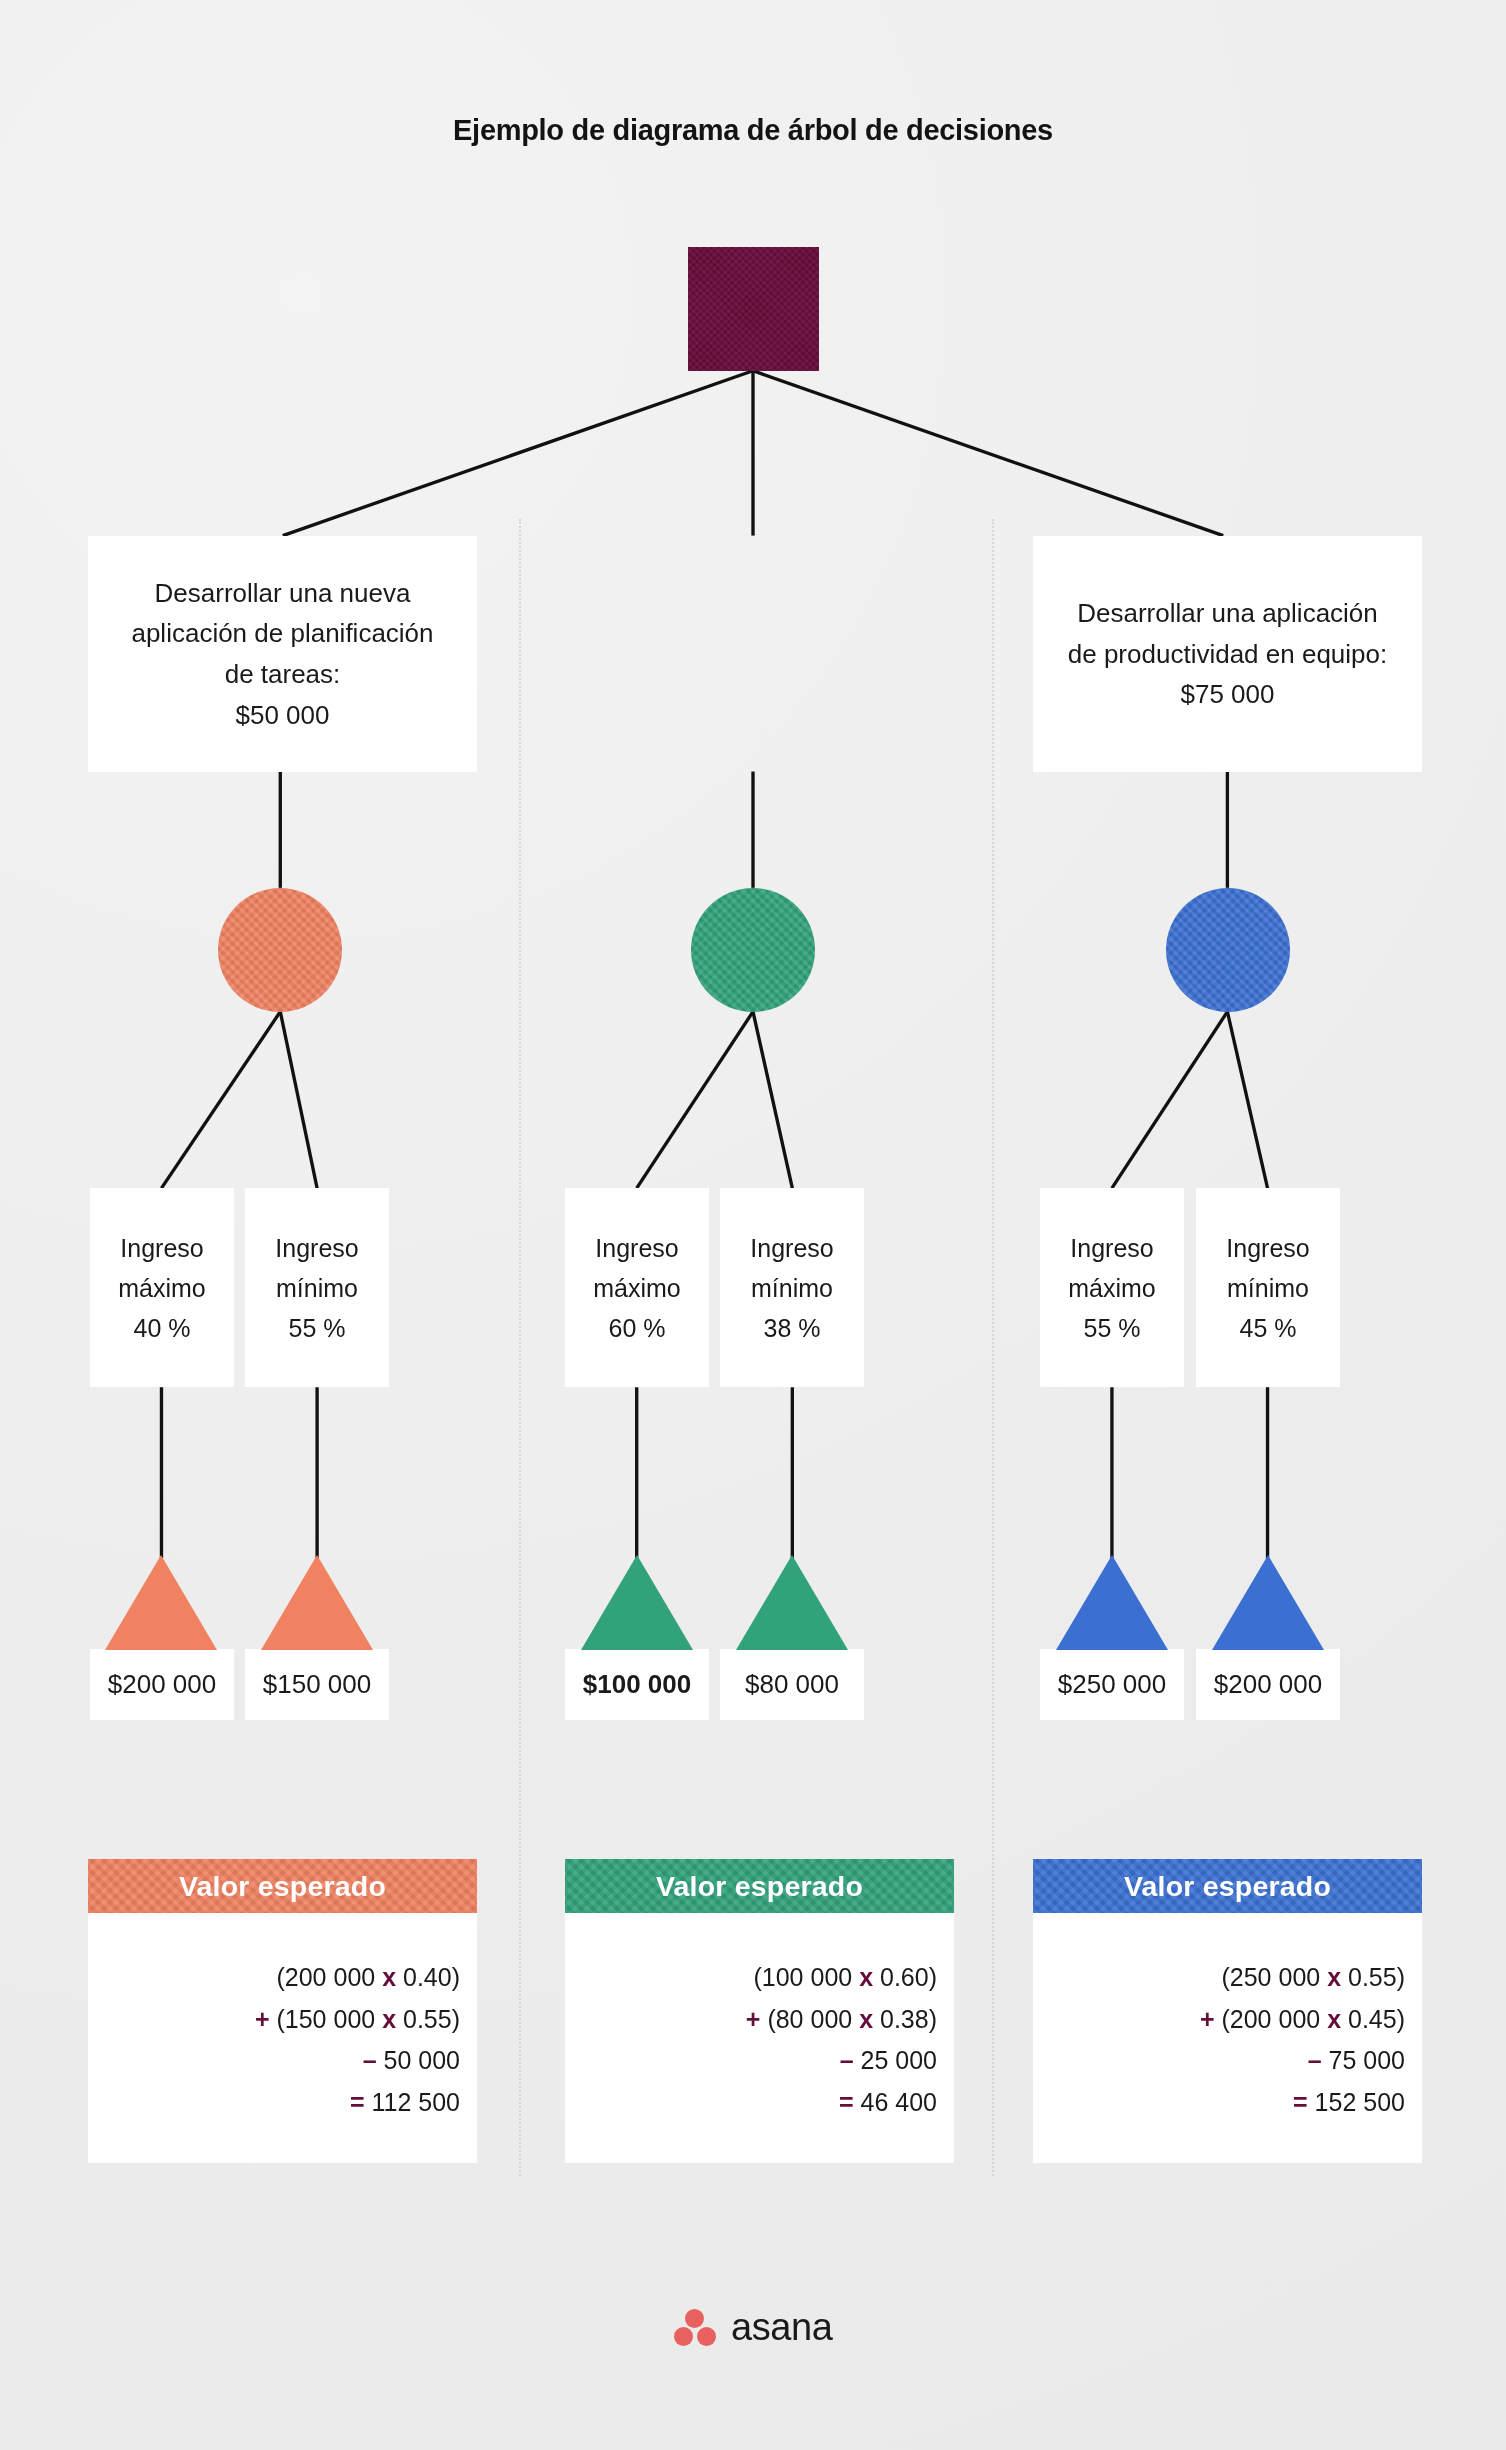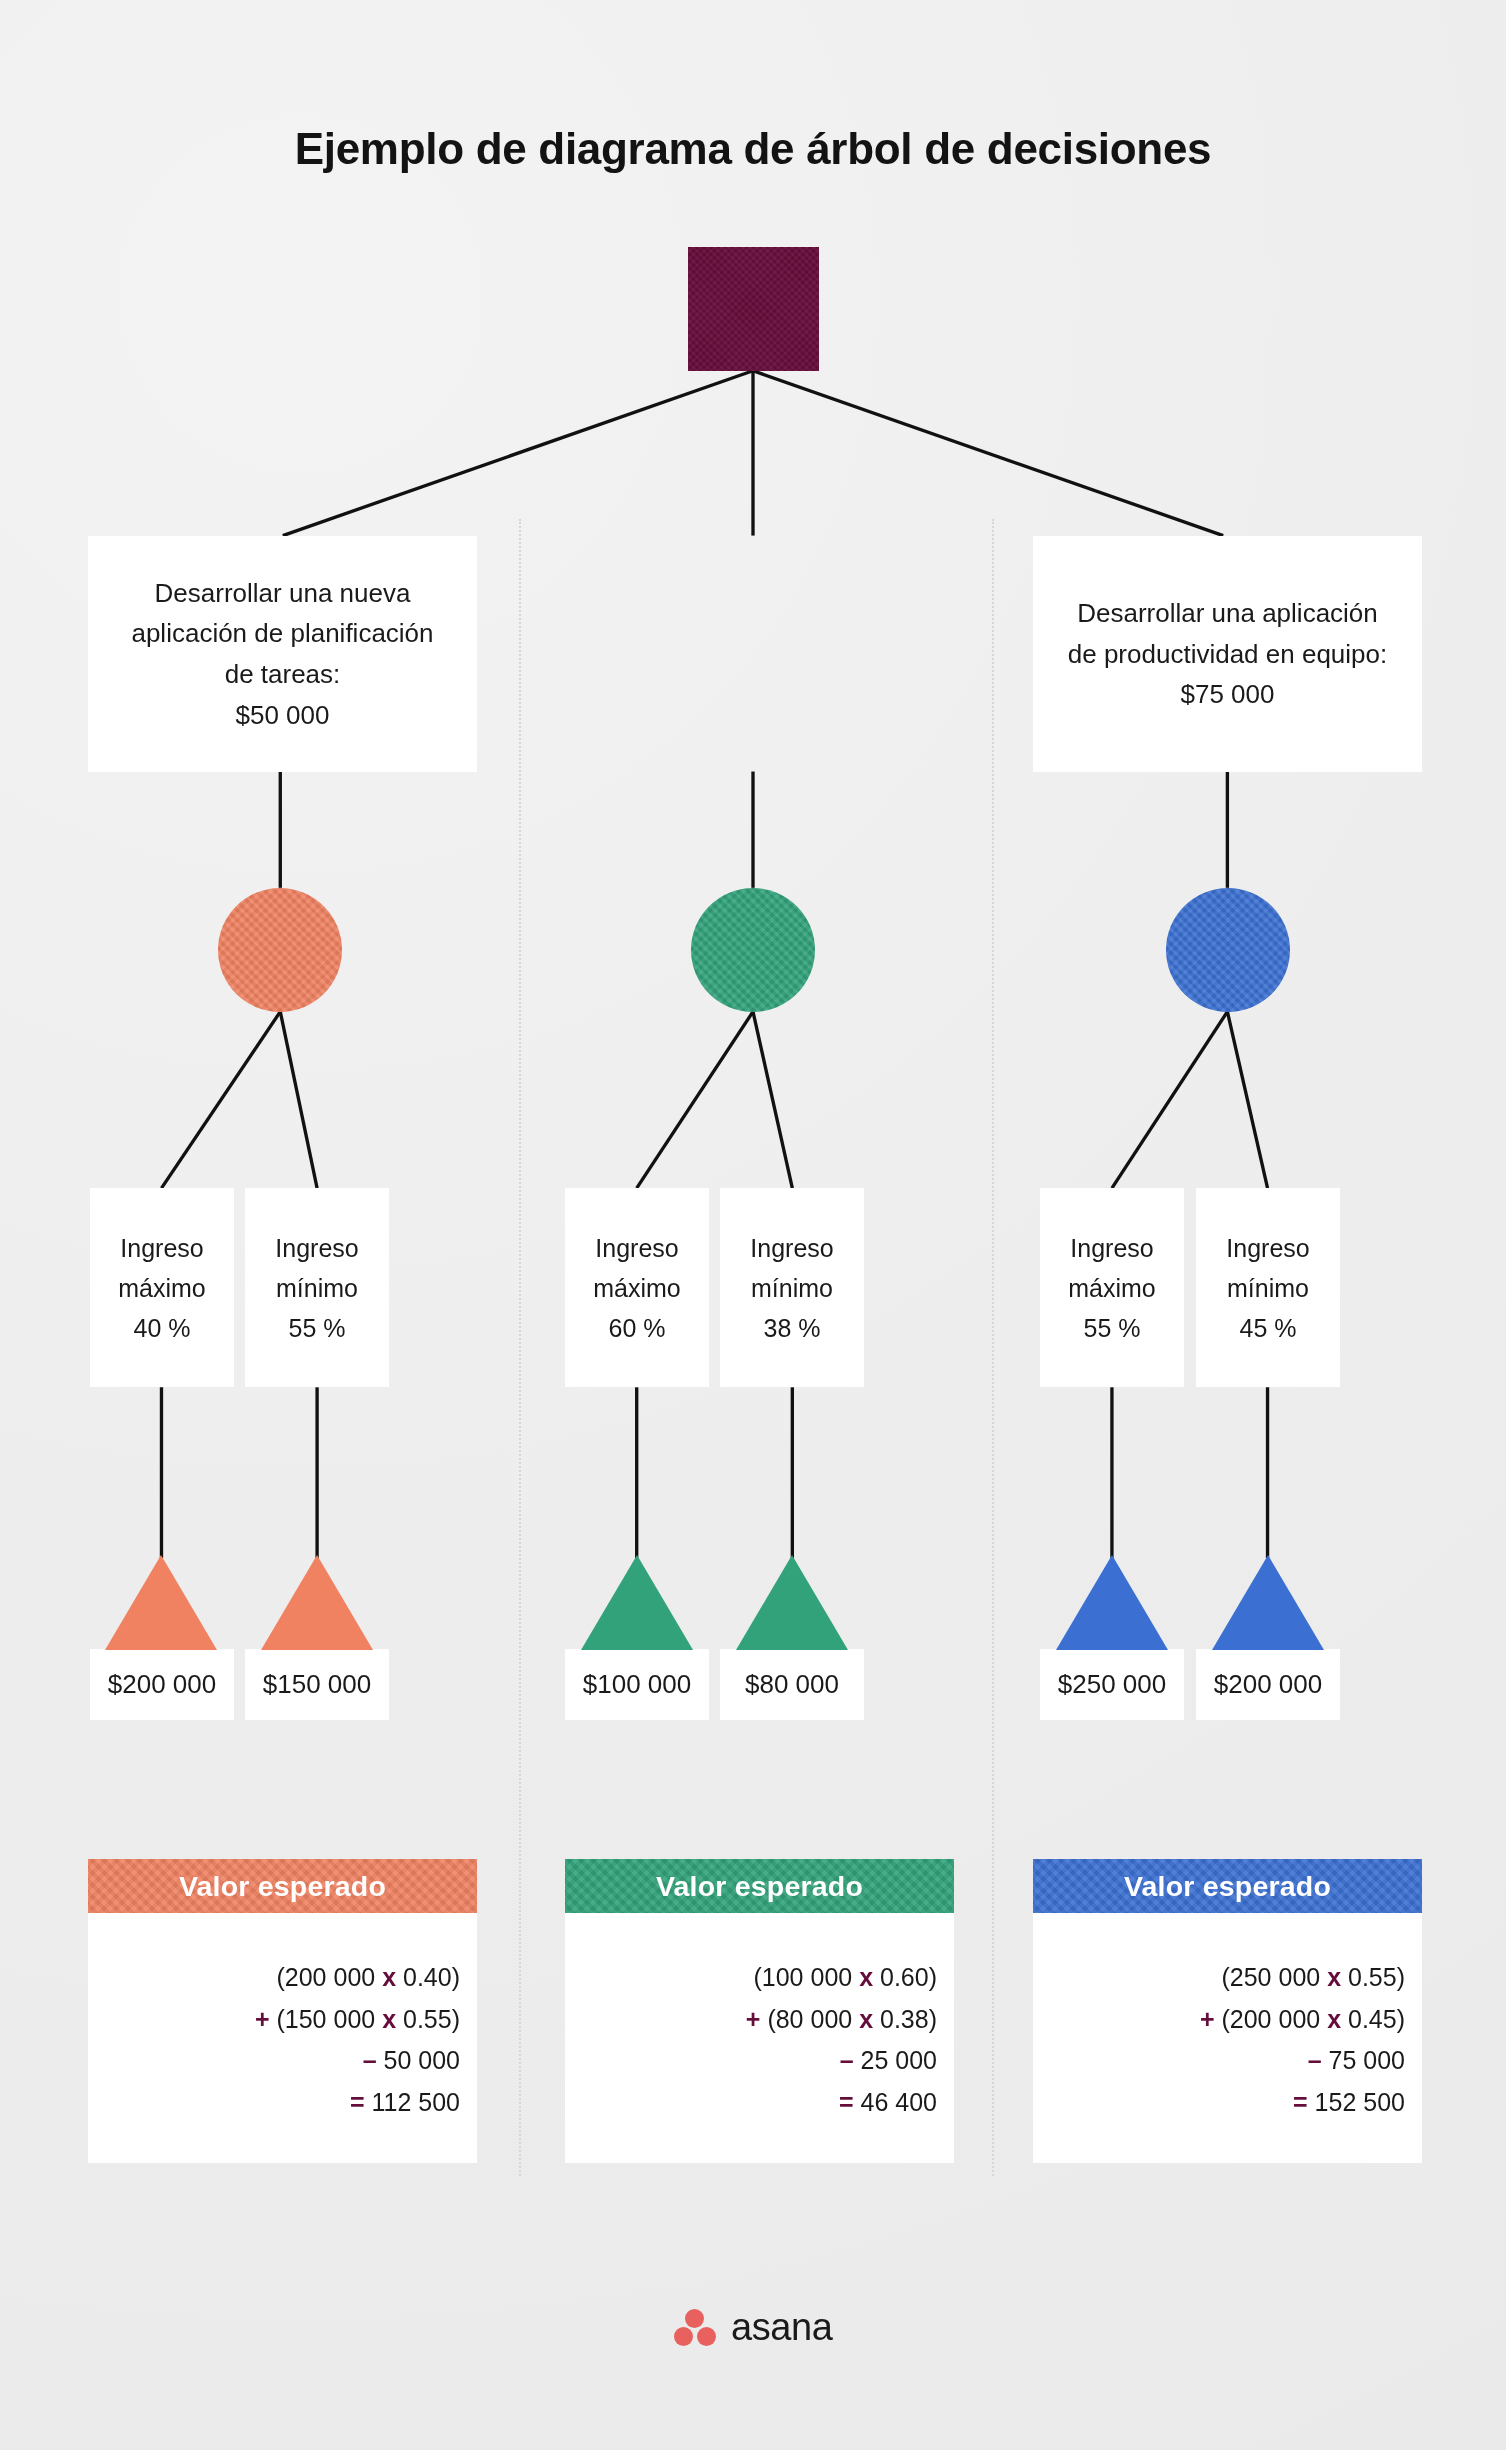--- a/index.html
+++ b/index.html
@@ -23,21 +23,21 @@
       radial-gradient(circle at 20% 12%, #f3f3f3 0%, #ededed 55%, #eaeaea 100%);
   }
 
   
   .page-title {
     position: absolute;
     left: 0;
     top: 94px;
     width: 1506px;
     text-align: center;
-    font-size: 44px;
+    font-size: 29px;
     font-weight: bold;
     letter-spacing: -0.3px;
     color: #131313;
     line-height: 1.2;
   }
 
   
   #links {
     position: absolute;
     left: 0;
@@ -146,21 +146,21 @@
 
   
   .amount-card {
     top: 1649px;
     width: 144px;
     height: 71px;
     font-size: 26px;
   }
   .amount-card.a0 { left: 90px;  }
   .amount-card.a1 { left: 245px;  }
-  .amount-card.a2 { left: 565px;  }
+  .amount-card.a2 { left: 565px; font-weight: bold;  }
   .amount-card.a3 { left: 720px;  }
   .amount-card.a4 { left: 1040px; }
   .amount-card.a5 { left: 1196px; }
 
   
   .ev-panel {
     position: absolute;
     top: 1859px;
     width: 389px;
     background: #ffffff;

